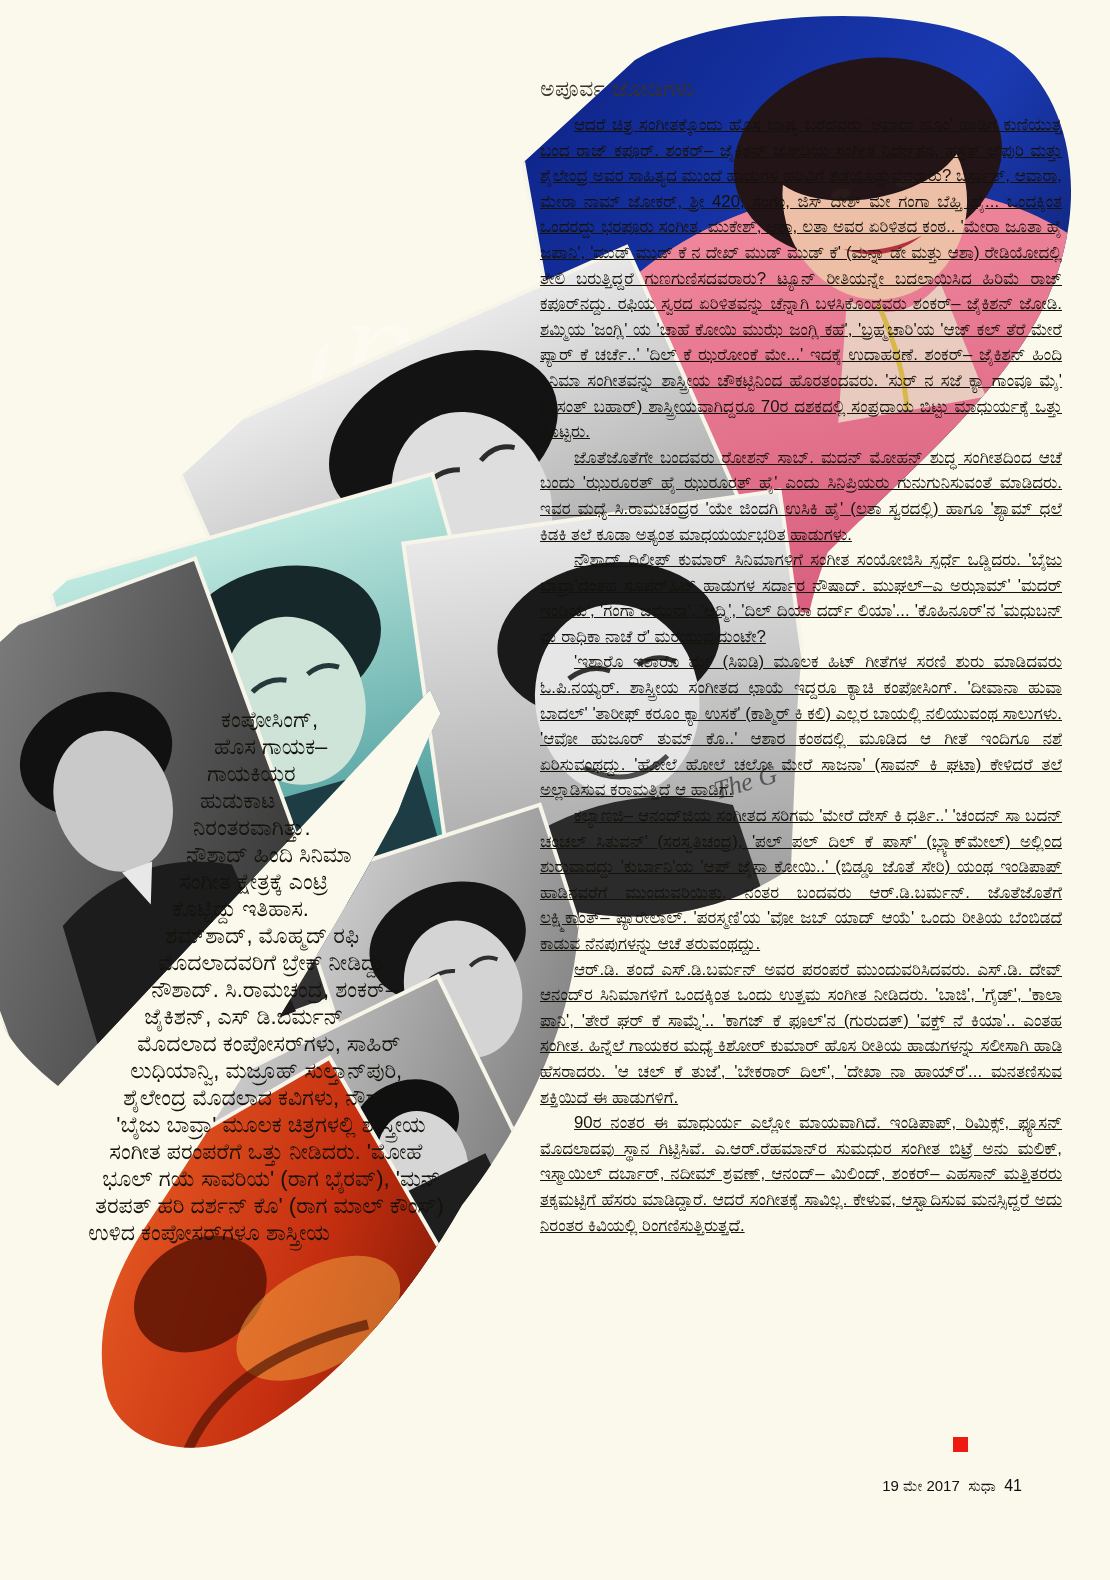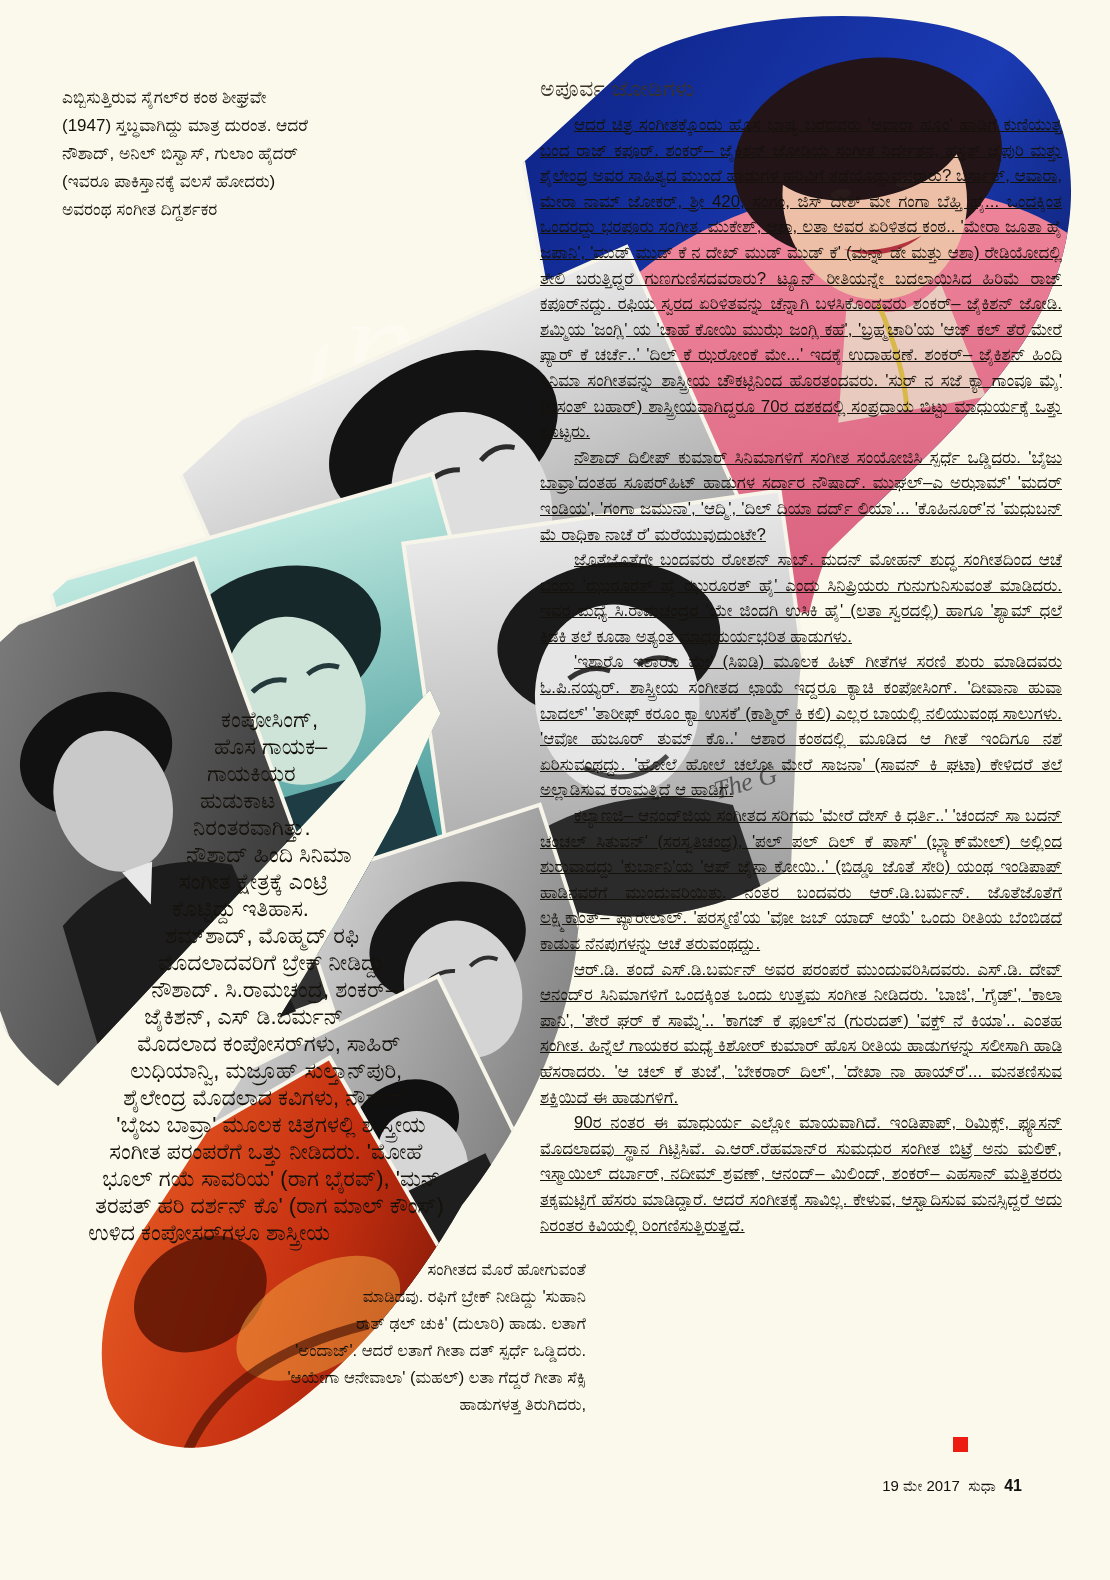--- a/index.html
+++ b/index.html
@@ -16,21 +16,21 @@
   
   .cap-bottom{position:absolute;left:118px;top:1256px;width:468px;height:235px;font-size:16.5px;line-height:27px;text-align:right;}
   .bottom-spacer-l{float:left;width:255px;height:235px;shape-outside:polygon(0 0,255px 0,0 235px);}
   
   .article{position:absolute;left:540px;top:76px;width:522px;}
   .article h1{font-size:22px;line-height:26px;margin:0 0 10px 0;color:#3a3326;font-weight:normal;letter-spacing:.5px;}
   .article p{margin:0;font-size:16.8px;line-height:25.6px;text-align:justify;text-indent:34px;text-decoration:underline;}
   
   .end-marker{position:absolute;left:953px;top:1437px;width:15px;height:15px;background:#ed1c12;}
   .footer{position:absolute;right:88px;top:1477px;font-size:15px;color:#101010;white-space:nowrap;}
-  .footer .pg{font-weight:bold;font-size:16px;}
+  .footer .pg{font-weight:normal;font-size:16px;}
 </style>
 </head>
 <body>
 
 <div class="page">
 
   <svg class="collage-svg" viewBox="0 0 1110 1580" xmlns="http://www.w3.org/2000/svg" aria-hidden="true">
     <defs>
       <clipPath id="ribbonClip">
         <path d="M 635,60 C 720,8 930,-2 1010,52 C 1078,102 1090,215 1042,310
@@ -144,38 +144,33 @@
 
       <g transform="rotate(-30 250 1300)">
         <rect x="60" y="1130" width="380" height="340" fill="url(#gOrange)" stroke="#f7f5ea" stroke-width="4"></rect>
         <ellipse cx="210" cy="1270" rx="70" ry="54" fill="#541003" opacity=".8"></ellipse>
         <ellipse cx="300" cy="1350" rx="90" ry="50" fill="#f3a13e" opacity=".55"></ellipse>
         <path d="M 120,1400 q 80,-60 220,-20" stroke="#3d0b02" stroke-width="10" fill="none" opacity=".6"></path>
       </g>
     </g>
   </svg>
 
-  <div class="cap-topleft txt">ಎಬ್ಬಿಸುತ್ತಿರುವ ಸೈಗಲ್‌ರ ಕಂಠ ಶೀಘ್ರವೇ (1947) ಸ್ತಬ್ಧವಾಗಿದ್ದು ಮಾತ್ರ ದುರಂತ. ಆದರೆ ನೌಶಾದ್, ಅನಿಲ್ ಬಿಸ್ವಾಸ್, ಗುಲಾಂ ಹೈದರ್ (ಇವರೂ ಪಾಕಿಸ್ತಾನಕ್ಕೆ ವಲಸೆ ಹೋದರು) ಅವರಂಥ ಸಂಗೀತ ದಿಗ್ದರ್ಶಕರ</div>
 
   <div class="cap-wedge txt">
     <span class="wedge-spacer-l"></span>
     <span class="wedge-spacer-r"></span>
     <span>ಕಂಪೋಸಿಂಗ್, ಹೊಸ ಗಾಯಕ– ಗಾಯಕಿಯರ ಹುಡುಕಾಟ ನಿರಂತರವಾಗಿತ್ತು. ನೌಶಾದ್ ಹಿಂದಿ ಸಿನಿಮಾ ಸಂಗೀತ ಕ್ಷೇತ್ರಕ್ಕೆ ಎಂಟ್ರಿ ಕೊಟ್ಟಿದ್ದು ಇತಿಹಾಸ. ಶಮ್‌ಶಾದ್, ಮೊಹ್ಮದ್ ರಫಿ ಮೊದಲಾದವರಿಗೆ ಬ್ರೇಕ್ ನೀಡಿದ್ದು ನೌಶಾದ್. ಸಿ.ರಾಮಚಂದ್ರ, ಶಂಕರ್– ಜೈಕಿಶನ್, ಎಸ್‌ ಡಿ.ಬರ್ಮನ್ ಮೊದಲಾದ ಕಂಪೋಸರ್‌ಗಳು, ಸಾಹಿರ್ ಲುಧಿಯಾನ್ವಿ, ಮಜ್ರೂಹ್ ಸುಲ್ತಾನ್‌ಪುರಿ, ಶೈಲೇಂದ್ರ ಮೊದಲಾದ ಕವಿಗಳು, ನೌಶಾದ್ 'ಬೈಜು ಬಾವ್ರಾ' ಮೂಲಕ ಚಿತ್ರಗಳಲ್ಲಿ ಶಾಸ್ತ್ರೀಯ ಸಂಗೀತ ಪರಂಪರೆಗೆ ಒತ್ತು ನೀಡಿದರು. 'ಮೋಹೆ ಭೂಲ್ ಗಯೆ ಸಾವರಿಯ' (ರಾಗ ಭೈರವ್), 'ಮನ್ ತರಪತ್ ಹರಿ ದರ್ಶನ್ ಕೊ' (ರಾಗ ಮಾಲ್ ಕೌಂಸ್) ಉಳಿದ ಕಂಪೋಸರ್‌ಗಳೂ ಶಾಸ್ತ್ರೀಯ</span>
   </div>
 
-  <div class="cap-bottom txt">
-    <span class="bottom-spacer-l"></span>
-    <span>ಸಂಗೀತದ ಮೊರೆ ಹೋಗುವಂತೆ ಮಾಡಿದವು. ರಫಿಗೆ ಬ್ರೇಕ್ ನೀಡಿದ್ದು 'ಸುಹಾನಿ ರಾತ್ ಢಲ್ ಚುಕಿ' (ದುಲಾರಿ) ಹಾಡು. ಲತಾಗೆ 'ಅಂದಾಜ್'. ಆದರೆ ಲತಾಗೆ ಗೀತಾ ದತ್ ಸ್ಪರ್ಧೆ ಒಡ್ಡಿದರು. 'ಆಯೇಗಾ ಆನೇವಾಲಾ' (ಮಹಲ್) ಲತಾ ಗೆದ್ದರೆ ಗೀತಾ ಸೆಕ್ಸಿ ಹಾಡುಗಳತ್ತ ತಿರುಗಿದರು,</span>
-  </div>
 
   <div class="article txt">
     <h1>ಅಪೂರ್ವ ಜೋಡಿಗಳು</h1>
     <p>ಆದರೆ ಚಿತ್ರ ಸಂಗೀತಕ್ಕೊಂದು ಹೊಸ ಭಾಷ್ಯ ಬರೆದವರು 'ಆವಾರಾ ಹೂಂ' ಹಾಡಿಗೆ ಕುಣಿಯುತ್ತ ಬಂದ ರಾಜ್ ಕಪೂರ್. ಶಂಕರ್– ಜೈಕಿಶನ್ ಜೋಡಿಯ ಸಂಗೀತ ನಿರ್ದೇಶನ, ಹಸ್ರತ್ ಜೈಪುರಿ ಮತ್ತು ಶೈಲೇಂದ್ರ ಅವರ ಸಾಹಿತ್ಯದ ಮುಂದೆ ಹಾಡುಗಳ ಹರಿವಿಗೆ ತಡೆಯೊಡ್ಡುವವರಾರು? ಬರ್ಸಾತ್, ಆವಾರಾ, ಮೇರಾ ನಾಮ್ ಜೋಕರ್, ಶ್ರೀ 420, ಸಂಗಂ, ಜಿಸ್ ದೇಶ್ ಮೇ ಗಂಗಾ ಬೆಹ್ತಿ ಹೈ... ಒಂದಕ್ಕಿಂತ ಒಂದರದ್ದು ಭರಪೂರು ಸಂಗೀತ. ಮುಕೇಶ್, ಆಶಾ, ಲತಾ ಅವರ ಏರಿಳಿತದ ಕಂಠ.. 'ಮೇರಾ ಜೂತಾ ಹೈ ಜಪಾನಿ', 'ಮುಡ್ ಮುಡ್ ಕೆ ನ ದೇಖ್ ಮುಡ್ ಮುಡ್ ಕೆ' (ಮನ್ನಾ ಡೇ ಮತ್ತು ಆಶಾ) ರೇಡಿಯೋದಲ್ಲಿ ತೇಲಿ ಬರುತ್ತಿದ್ದರೆ ಗುಣಗುಣಿಸದವರಾರು? ಟ್ಯೂನ್ ರೀತಿಯನ್ನೇ ಬದಲಾಯಿಸಿದ ಹಿರಿಮೆ ರಾಜ್ ಕಪೂರ್‌ನದ್ದು. ರಫಿಯ ಸ್ವರದ ಏರಿಳಿತವನ್ನು ಚೆನ್ನಾಗಿ ಬಳಸಿಕೊಂಡವರು ಶಂಕರ್– ಜೈಕಿಶನ್ ಜೋಡಿ. ಶಮ್ಮಿಯ 'ಜಂಗ್ಲಿ' ಯ 'ಚಾಹೆ ಕೋಯಿ ಮುಝೆ ಜಂಗ್ಲಿ ಕಹೆ', 'ಬ್ರಹ್ಮಚಾರಿ'ಯ 'ಆಜ್ ಕಲ್ ತೆರೆ ಮೇರೆ ಪ್ಯಾರ್ ಕೆ ಚರ್ಚೆ..' 'ದಿಲ್ ಕೆ ಝರೋಂಕೆ ಮೇ...' ಇದಕ್ಕೆ ಉದಾಹರಣೆ. ಶಂಕರ್– ಜೈಕಿಶನ್ ಹಿಂದಿ ಸಿನಿಮಾ ಸಂಗೀತವನ್ನು ಶಾಸ್ತ್ರೀಯ ಚೌಕಟ್ಟಿನಿಂದ ಹೊರತಂದವರು. 'ಸುರ್ ನ ಸಜೆ ಕ್ಯಾ ಗಾಂವೂ ಮೈ' (ಬಸಂತ್ ಬಹಾರ್) ಶಾಸ್ತ್ರೀಯವಾಗಿದ್ದರೂ 70ರ ದಶಕದಲ್ಲಿ ಸಂಪ್ರದಾಯ ಬಿಟ್ಟು ಮಾಧುರ್ಯಕ್ಕೆ ಒತ್ತು ಕೊಟ್ಟರು.</p>
+    <p>ಜೊತೆಜೊತೆಗೇ ಬಂದವರು ರೋಶನ್ ಸಾಬ್. ಮದನ್ ಮೋಹನ್ ಶುದ್ಧ ಸಂಗೀತದಿಂದ ಆಚೆ ಬಂದು 'ಝುರೂರತ್ ಹೈ ಝುರೂರತ್ ಹೈ' ಎಂದು ಸಿನಿಪ್ರಿಯರು ಗುನುಗುನಿಸುವಂತೆ ಮಾಡಿದರು. ಇವರ ಮಧ್ಯೆ ಸಿ.ರಾಮಚಂದ್ರರ 'ಯೇ ಜಿಂದಗಿ ಉಸಿಕಿ ಹೈ' (ಲತಾ ಸ್ವರದಲ್ಲಿ) ಹಾಗೂ 'ಶ್ಯಾಮ್ ಧಲೆ ಕಿಡಕಿ ತಲೆ ಕೂಡಾ ಅತ್ಯಂತ ಮಾಧಯರ್ಯಭರಿತ ಹಾಡುಗಳು.</p>
     <p>ನೌಶಾದ್ ದಿಲೀಪ್ ಕುಮಾರ್ ಸಿನಿಮಾಗಳಿಗೆ ಸಂಗೀತ ಸಂಯೋಜಿಸಿ ಸ್ಪರ್ಧೆ ಒಡ್ಡಿದರು. 'ಬೈಜು ಬಾವ್ರಾ'ದಂತಹ ಸೂಪರ್‌ಹಿಟ್ ಹಾಡುಗಳ ಸರ್ದಾರ ನೌಷಾದ್. ಮುಘಲ್–ಎ ಅಝಾಮ್' 'ಮದರ್ ಇಂಡಿಯ', 'ಗಂಗಾ ಜಮುನಾ', 'ಆದ್ಮಿ', 'ದಿಲ್ ದಿಯಾ ದರ್ದ್ ಲಿಯಾ'... 'ಕೊಹಿನೂರ್'ನ 'ಮಧುಬನ್ ಮೆ ರಾಧಿಕಾ ನಾಚೆ ರೆ' ಮರೆಯುವುದುಂಟೇ?</p>
-    <p>ಜೊತೆಜೊತೆಗೇ ಬಂದವರು ರೋಶನ್ ಸಾಬ್. ಮದನ್ ಮೋಹನ್ ಶುದ್ಧ ಸಂಗೀತದಿಂದ ಆಚೆ ಬಂದು 'ಝುರೂರತ್ ಹೈ ಝುರೂರತ್ ಹೈ' ಎಂದು ಸಿನಿಪ್ರಿಯರು ಗುನುಗುನಿಸುವಂತೆ ಮಾಡಿದರು. ಇವರ ಮಧ್ಯೆ ಸಿ.ರಾಮಚಂದ್ರರ 'ಯೇ ಜಿಂದಗಿ ಉಸಿಕಿ ಹೈ' (ಲತಾ ಸ್ವರದಲ್ಲಿ) ಹಾಗೂ 'ಶ್ಯಾಮ್ ಧಲೆ ಕಿಡಕಿ ತಲೆ ಕೂಡಾ ಅತ್ಯಂತ ಮಾಧಯರ್ಯಭರಿತ ಹಾಡುಗಳು.</p>
     <p>'ಇಶಾರೊ ಇಶಾರೊ ಮೇ' (ಸಿಐಡಿ) ಮೂಲಕ ಹಿಟ್ ಗೀತೆಗಳ ಸರಣಿ ಶುರು ಮಾಡಿದವರು ಓ.ಪಿ.ನಯ್ಯರ್. ಶಾಸ್ತ್ರೀಯ ಸಂಗೀತದ ಛಾಯೆ ಇದ್ದರೂ ಕ್ಯಾಚಿ ಕಂಪೋಸಿಂಗ್. 'ದೀವಾನಾ ಹುವಾ ಬಾದಲ್' 'ತಾರೀಫ್ ಕರೂಂ ಕ್ಯಾ ಉಸಕೆ' (ಕಾಶ್ಮಿರ್ ಕಿ ಕಲಿ) ಎಲ್ಲರ ಬಾಯಲ್ಲಿ ನಲಿಯುವಂಥ ಸಾಲುಗಳು. 'ಆವೋ ಹುಜೂರ್ ತುಮ್ ಕೊ..' ಆಶಾರ ಕಂಠದಲ್ಲಿ ಮೂಡಿದ ಆ ಗೀತೆ ಇಂದಿಗೂ ನಶೆ ಏರಿಸುವಂಥದ್ದು. 'ಹೋಲೆ ಹೋಲೆ ಚಲೋ ಮೇರೆ ಸಾಜನಾ' (ಸಾವನ್ ಕಿ ಘಟಾ) ಕೇಳಿದರೆ ತಲೆ ಅಲ್ಲಾಡಿಸುವ ಕರಾಮತ್ತಿದೆ ಆ ಹಾಡಿಗೆ.</p>
     <p>ಕಲ್ಯಾಣಜಿ– ಆನಂದ್‌ಜಿಯ ಸಂಗೀತದ ಸರಿಗಮ 'ಮೇರೆ ದೇಸ್ ಕಿ ಧರ್ತಿ..' 'ಚಂದನ್ ಸಾ ಬದನ್ ಚಂಚಲ್ ಸಿತುವನ್' (ಸರಸ್ವತಿಚಂದ್ರ), 'ಪಲ್ ಪಲ್ ದಿಲ್ ಕೆ ಪಾಸ್' (ಬ್ಲ್ಯಾಕ್‌ಮೇಲ್) ಅಲ್ಲಿಂದ ಶುರುವಾದದ್ದು 'ಕುರ್ಬಾನಿ'ಯ 'ಆಪ್ ಜೈಸಾ ಕೋಯಿ..' (ಬಿಡ್ಡೂ ಜೊತೆ ಸೇರಿ) ಯಂಥ ಇಂಡಿಪಾಪ್ ಹಾಡಿನವರೆಗೆ ಮುಂದುವರಿಯಿತು. ನಂತರ ಬಂದವರು ಆರ್.ಡಿ.ಬರ್ಮನ್. ಜೊತೆಜೊತೆಗೆ ಲಕ್ಷ್ಮಿಕಾಂತ್– ಪ್ಯಾರೇಲಾಲ್. 'ಪರಸ್ಮಣಿ'ಯ 'ವೋ ಜಬ್ ಯಾದ್ ಆಯೆ' ಒಂದು ರೀತಿಯ ಬೆಂಬಿಡದೆ ಕಾಡುವ ನೆನಪುಗಳನ್ನು ಆಚೆ ತರುವಂಥದ್ದು.</p>
     <p>ಆರ್.ಡಿ. ತಂದೆ ಎಸ್.ಡಿ.ಬರ್ಮನ್ ಅವರ ಪರಂಪರೆ ಮುಂದುವರಿಸಿದವರು. ಎಸ್.ಡಿ. ದೇವ್ ಆನಂದ್‌ರ ಸಿನಿಮಾಗಳಿಗೆ ಒಂದಕ್ಕಿಂತ ಒಂದು ಉತ್ತಮ ಸಂಗೀತ ನೀಡಿದರು. 'ಬಾಜಿ', 'ಗೈಡ್', 'ಕಾಲಾ ಪಾನಿ', 'ತೇರೆ ಘರ್ ಕೆ ಸಾಮ್ನೆ'.. 'ಕಾಗಜ್ ಕೆ ಫೂಲ್'ನ (ಗುರುದತ್) 'ವಕ್ತ್ ನೆ ಕಿಯಾ'.. ಎಂತಹ ಸಂಗೀತ. ಹಿನ್ನೆಲೆ ಗಾಯಕರ ಮಧ್ಯೆ ಕಿಶೋರ್ ಕುಮಾರ್ ಹೊಸ ರೀತಿಯ ಹಾಡುಗಳನ್ನು ಸಲೀಸಾಗಿ ಹಾಡಿ ಹೆಸರಾದರು. 'ಆ ಚಲ್ ಕೆ ತುಜೆ', 'ಬೇಕರಾರ್ ದಿಲ್', 'ದೇಖಾ ನಾ ಹಾಯ್‌ರೆ'... ಮನತಣಿಸುವ ಶಕ್ತಿಯಿದೆ ಈ ಹಾಡುಗಳಿಗೆ.</p>
     <p>90ರ ನಂತರ ಈ ಮಾಧುರ್ಯ ಎಲ್ಲೋ ಮಾಯವಾಗಿದೆ. ಇಂಡಿಪಾಪ್, ರಿಮಿಕ್ಸ್, ಫ್ಯೂಸನ್ ಮೊದಲಾದವು ಸ್ಥಾನ ಗಿಟ್ಟಿಸಿವೆ. ಎ.ಆರ್.ರೆಹಮಾನ್‌ರ ಸುಮಧುರ ಸಂಗೀತ ಬಿಟ್ರೆ ಅನು ಮಲಿಕ್, ಇಸ್ಮಾಯಿಲ್ ದರ್ಬಾರ್, ನದೀಮ್ ಶ್ರವಣ್, ಆನಂದ್– ಮಿಲಿಂದ್, ಶಂಕರ್– ಎಹಸಾನ್ ಮತ್ತಿತರರು ತಕ್ಕಮಟ್ಟಿಗೆ ಹೆಸರು ಮಾಡಿದ್ದಾರೆ. ಆದರೆ ಸಂಗೀತಕ್ಕೆ ಸಾವಿಲ್ಲ. ಕೇಳುವ, ಆಸ್ವಾದಿಸುವ ಮನಸ್ಸಿದ್ದರೆ ಅದು ನಿರಂತರ ಕಿವಿಯಲ್ಲಿ ರಿಂಗಣಿಸುತ್ತಿರುತ್ತದೆ.</p>
   </div>
 
   <div class="end-marker"></div>
 
   <div class="footer">
     <span>19 ಮೇ 2017</span>&nbsp;

